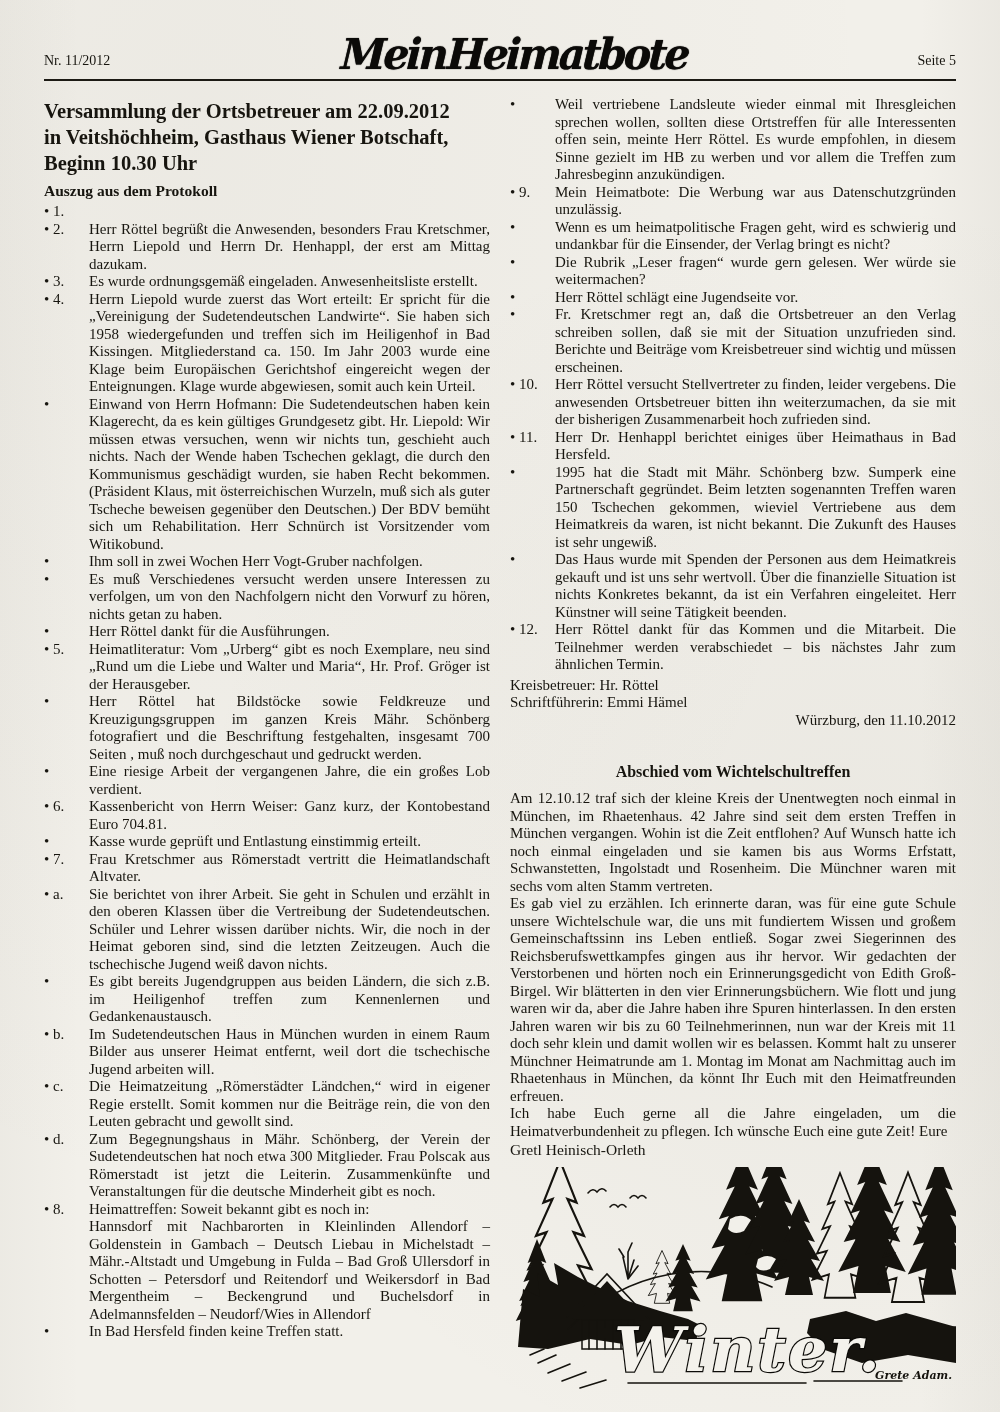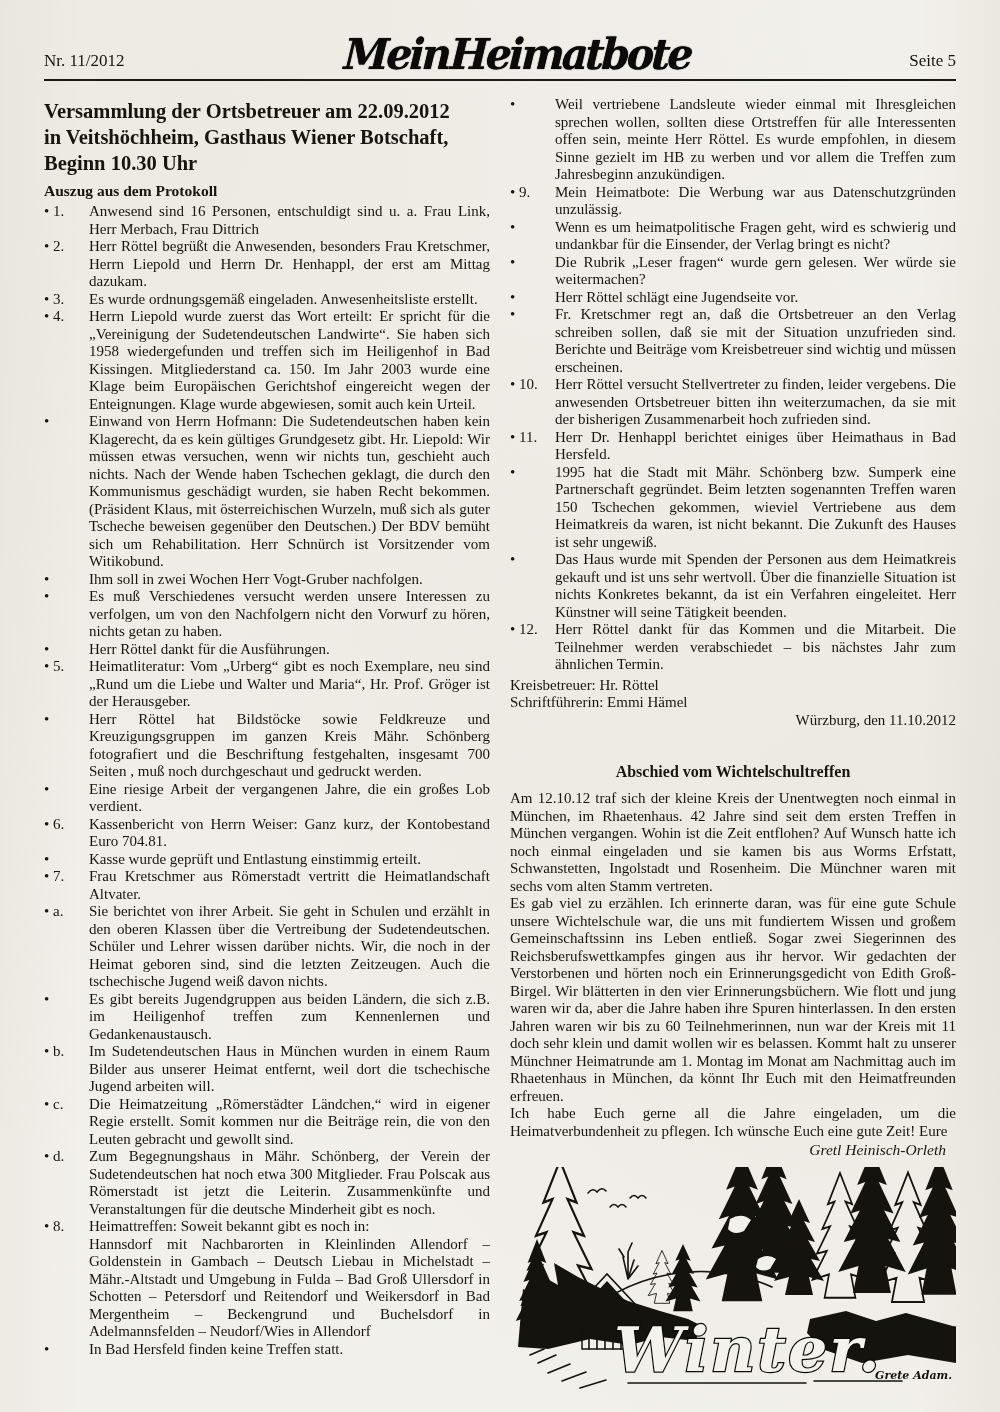--- a/index.html
+++ b/index.html
@@ -12,21 +12,21 @@
       linear-gradient(90deg, rgba(90,85,70,0.04), rgba(0,0,0,0) 8%, rgba(0,0,0,0) 92%, rgba(90,85,70,0.05));
     font-family:"Liberation Serif", serif;
     color:#17150f;
   }
   .page{padding:34px 44px 0 44px;}
   
   .hdr{
     display:flex;align-items:flex-end;justify-content:space-between;
     border-bottom:2px solid #1c1a14;padding-bottom:5px;
   }
-  .hdr-side{font-size:17px;line-height:20px;padding-bottom:3px;}
+  .hdr-side{font-size:14px;line-height:20px;padding-bottom:3px;}
   .masthead{
     font-family:"DejaVu Serif", serif;
     font-weight:bold;font-style:italic;
     font-size:41px;line-height:40px;
     letter-spacing:-3px;word-spacing:-10px;
     transform:scaleY(1.04) skewX(-3deg);
     color:#0b0a08;
     text-shadow:0 0 1px #0b0a08;
   }
   
@@ -41,21 +41,21 @@
   .li-marker{flex:0 0 45px;width:45px;}
   .li-text{flex:1;}
   .li-text p{margin:0;text-align:justify;hyphens:auto;}
   .signoff-row{display:flex;justify-content:space-between;margin-top:3px;flex-direction:column;}
   .signoff-date{text-align:right;}
   .a2-title{
     font-size:16px;line-height:25px;font-weight:bold;text-align:center;
     margin:30px 0 6px 0;
   }
   .para{margin:0;text-align:justify;hyphens:auto;}
-  .sig{font-style:italic;text-align:right;padding-right:10px;margin-top:1px;font-size:15.5px;}
+  .sig{padding-right:10px;margin-top:1px;font-size:15.5px;}
   figure.illus{margin:8px 0 0 0;}
   .illus svg{display:block;}
   .s{stroke:#15130e;fill:none;stroke-width:1.6;stroke-linecap:round;}
   .winter-caption{
     font-family:"DejaVu Serif", serif;
     font-weight:bold;font-style:italic;
     fill:#f4f2ec;stroke:#0c0b08;stroke-width:2.4;paint-order:stroke;
     letter-spacing:2px;
   }
   .artist-sig{
@@ -77,23 +77,20 @@
   <div class="cols">
 
     <section class="col">
       <h1 class="a1-title">Versammlung der Ortsbetreuer am 22.09.2012
 in Veitshöchheim, Gasthaus Wiener Botschaft,
 Beginn 10.30 Uhr</h1>
       <h2 class="a1-sub">Auszug aus dem Protokoll</h2>
       <div id="left-list">
           <div class="li-row">
             <div class="li-marker">• 1.</div>
-            <div class="li-text">
-              <p>Anwesend sind 16 Personen, entschuldigt sind u. a. Frau Link, Herr Merbach, Frau Dittrich</p>
-            </div>
           </div>
           <div class="li-row">
             <div class="li-marker">• 2.</div>
             <div class="li-text">
               <p>Herr Röttel begrüßt die Anwesenden, besonders Frau Kretschmer, Herrn Liepold und Herrn Dr. Henhappl, der erst am Mittag dazukam.</p>
             </div>
           </div>
           <div class="li-row">
             <div class="li-marker">• 3.</div>
             <div class="li-text">

